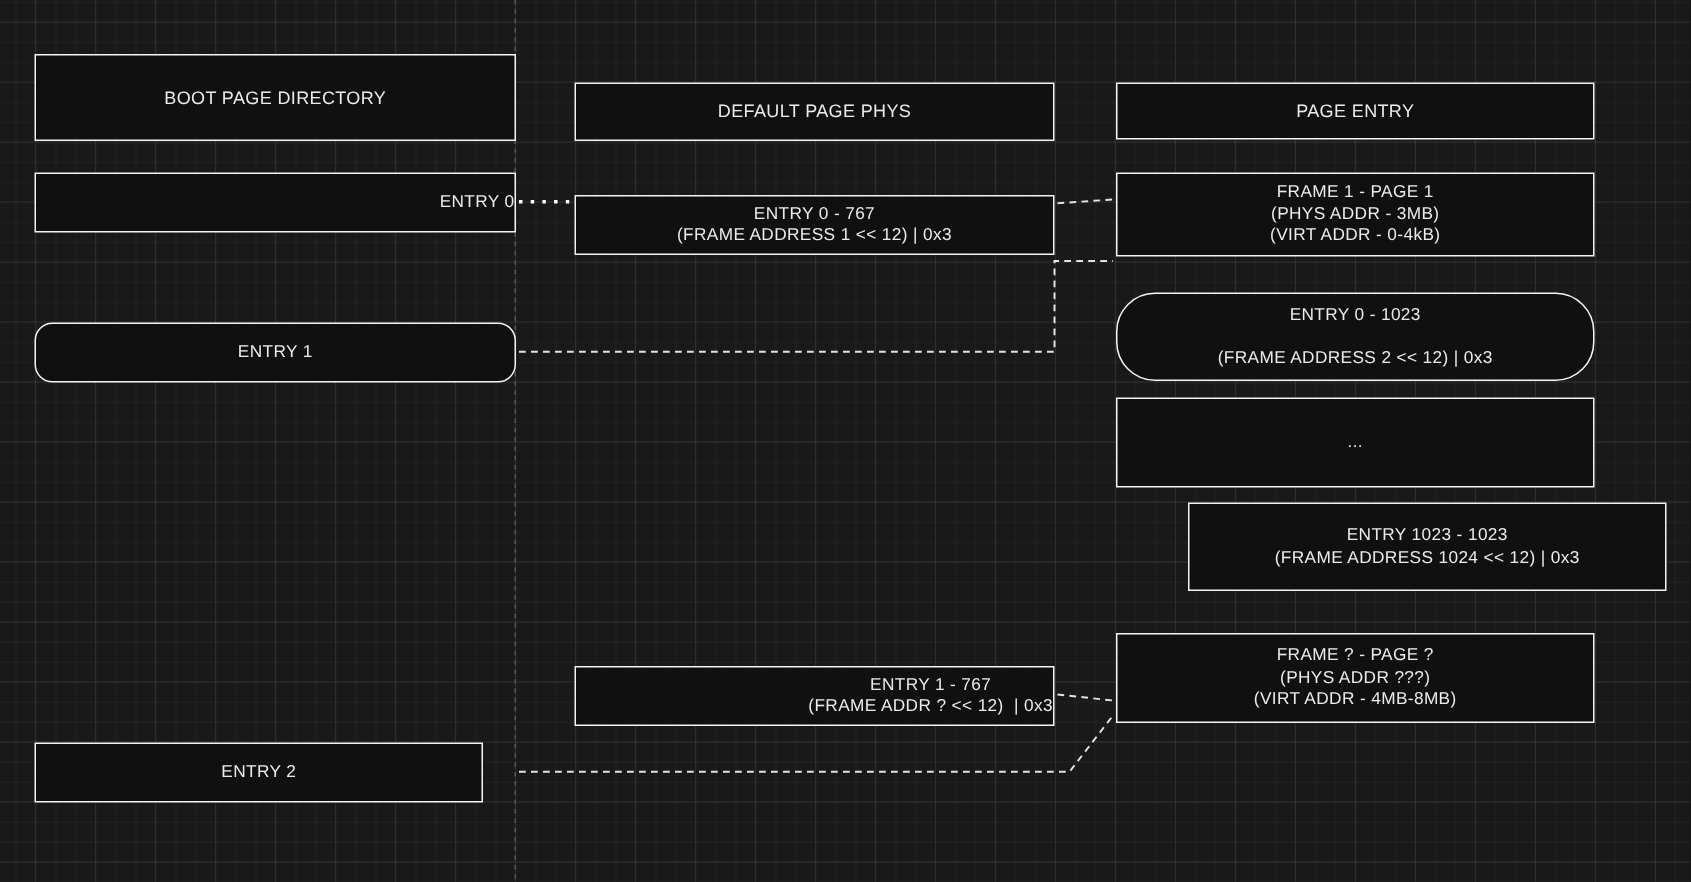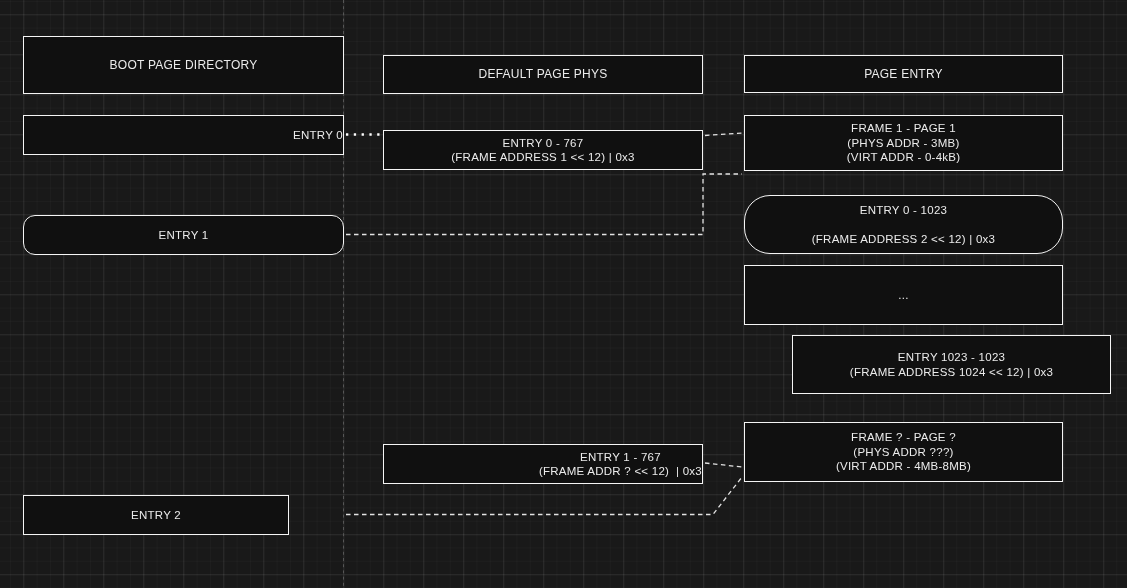--- a/index.html
+++ b/index.html
@@ -46,21 +46,21 @@
       <polyline points="346,134.5 381,134.5" fill="none" stroke="#ffffff" stroke-width="2.4" stroke-dasharray="2.3 5.5"></polyline>
       <polyline points="705,135.5 742,133" fill="none" stroke="#e3e3e3" stroke-width="1.3" stroke-dasharray="4.5 3.5"></polyline>
       <polyline points="346,234.5 703,234.5 703,174 742,174" fill="none" stroke="#e3e3e3" stroke-width="1.3" stroke-dasharray="4.5 3.5"></polyline>
       <polyline points="705,463 742,467" fill="none" stroke="#e3e3e3" stroke-width="1.3" stroke-dasharray="4.5 3.5"></polyline>
       <polyline points="346,514.5 713,514.5 742,477" fill="none" stroke="#e3e3e3" stroke-width="1.3" stroke-dasharray="4.5 3.5"></polyline>
     </svg>
   <div>
       <div class="node header" style="left: 23px; top: 36px; width: 321px; height: 58px;"><span class="node-label">BOOT PAGE DIRECTORY</span></div>
       <div class="node" style="left: 23px; top: 115px; width: 321px; height: 40px; justify-content: flex-end;"><span class="node-label">ENTRY 0</span></div>
       <div class="node" style="left: 23px; top: 215px; width: 321px; height: 40px; border-radius: 12px;"><span class="node-label">ENTRY 1</span></div>
-      <div class="node" style="left: 23px; top: 495px; width: 266px; height: 40px; text-align: right;"><span class="node-label">ENTRY 2</span></div>
+      <div class="node" style="left: 23px; top: 495px; width: 299px; height: 40px; text-align: right;"><span class="node-label">ENTRY 2</span></div>
       <div class="node header" style="left: 383px; top: 55px; width: 320px; height: 39px;"><span class="node-label">DEFAULT PAGE PHYS</span></div>
       <div class="node" style="left: 383px; top: 130px; width: 320px; height: 40px;"><span class="node-label">ENTRY 0 - 767
 (FRAME ADDRESS 1 &lt;&lt; 12) | 0x3</span></div>
       <div class="node" style="left: 383px; top: 444px; width: 320px; height: 40px; justify-content: flex-end;"><span class="node-label">ENTRY 1 - 767
 (FRAME ADDR ? &lt;&lt; 12)  | 0x3</span></div>
       <div class="node header" style="left: 744px; top: 55px; width: 319px; height: 38px;"><span class="node-label">PAGE ENTRY</span></div>
       <div class="node vtop" style="left: 744px; top: 115px; width: 319px; height: 56px;"><span class="node-label">FRAME 1 - PAGE 1
 (PHYS ADDR - 3MB)
 (VIRT ADDR - 0-4kB)</span></div>
       <div class="node" style="left: 744px; top: 195px; width: 319px; height: 59px; border-radius: 26px;"><span class="node-label">ENTRY 0 - 1023

